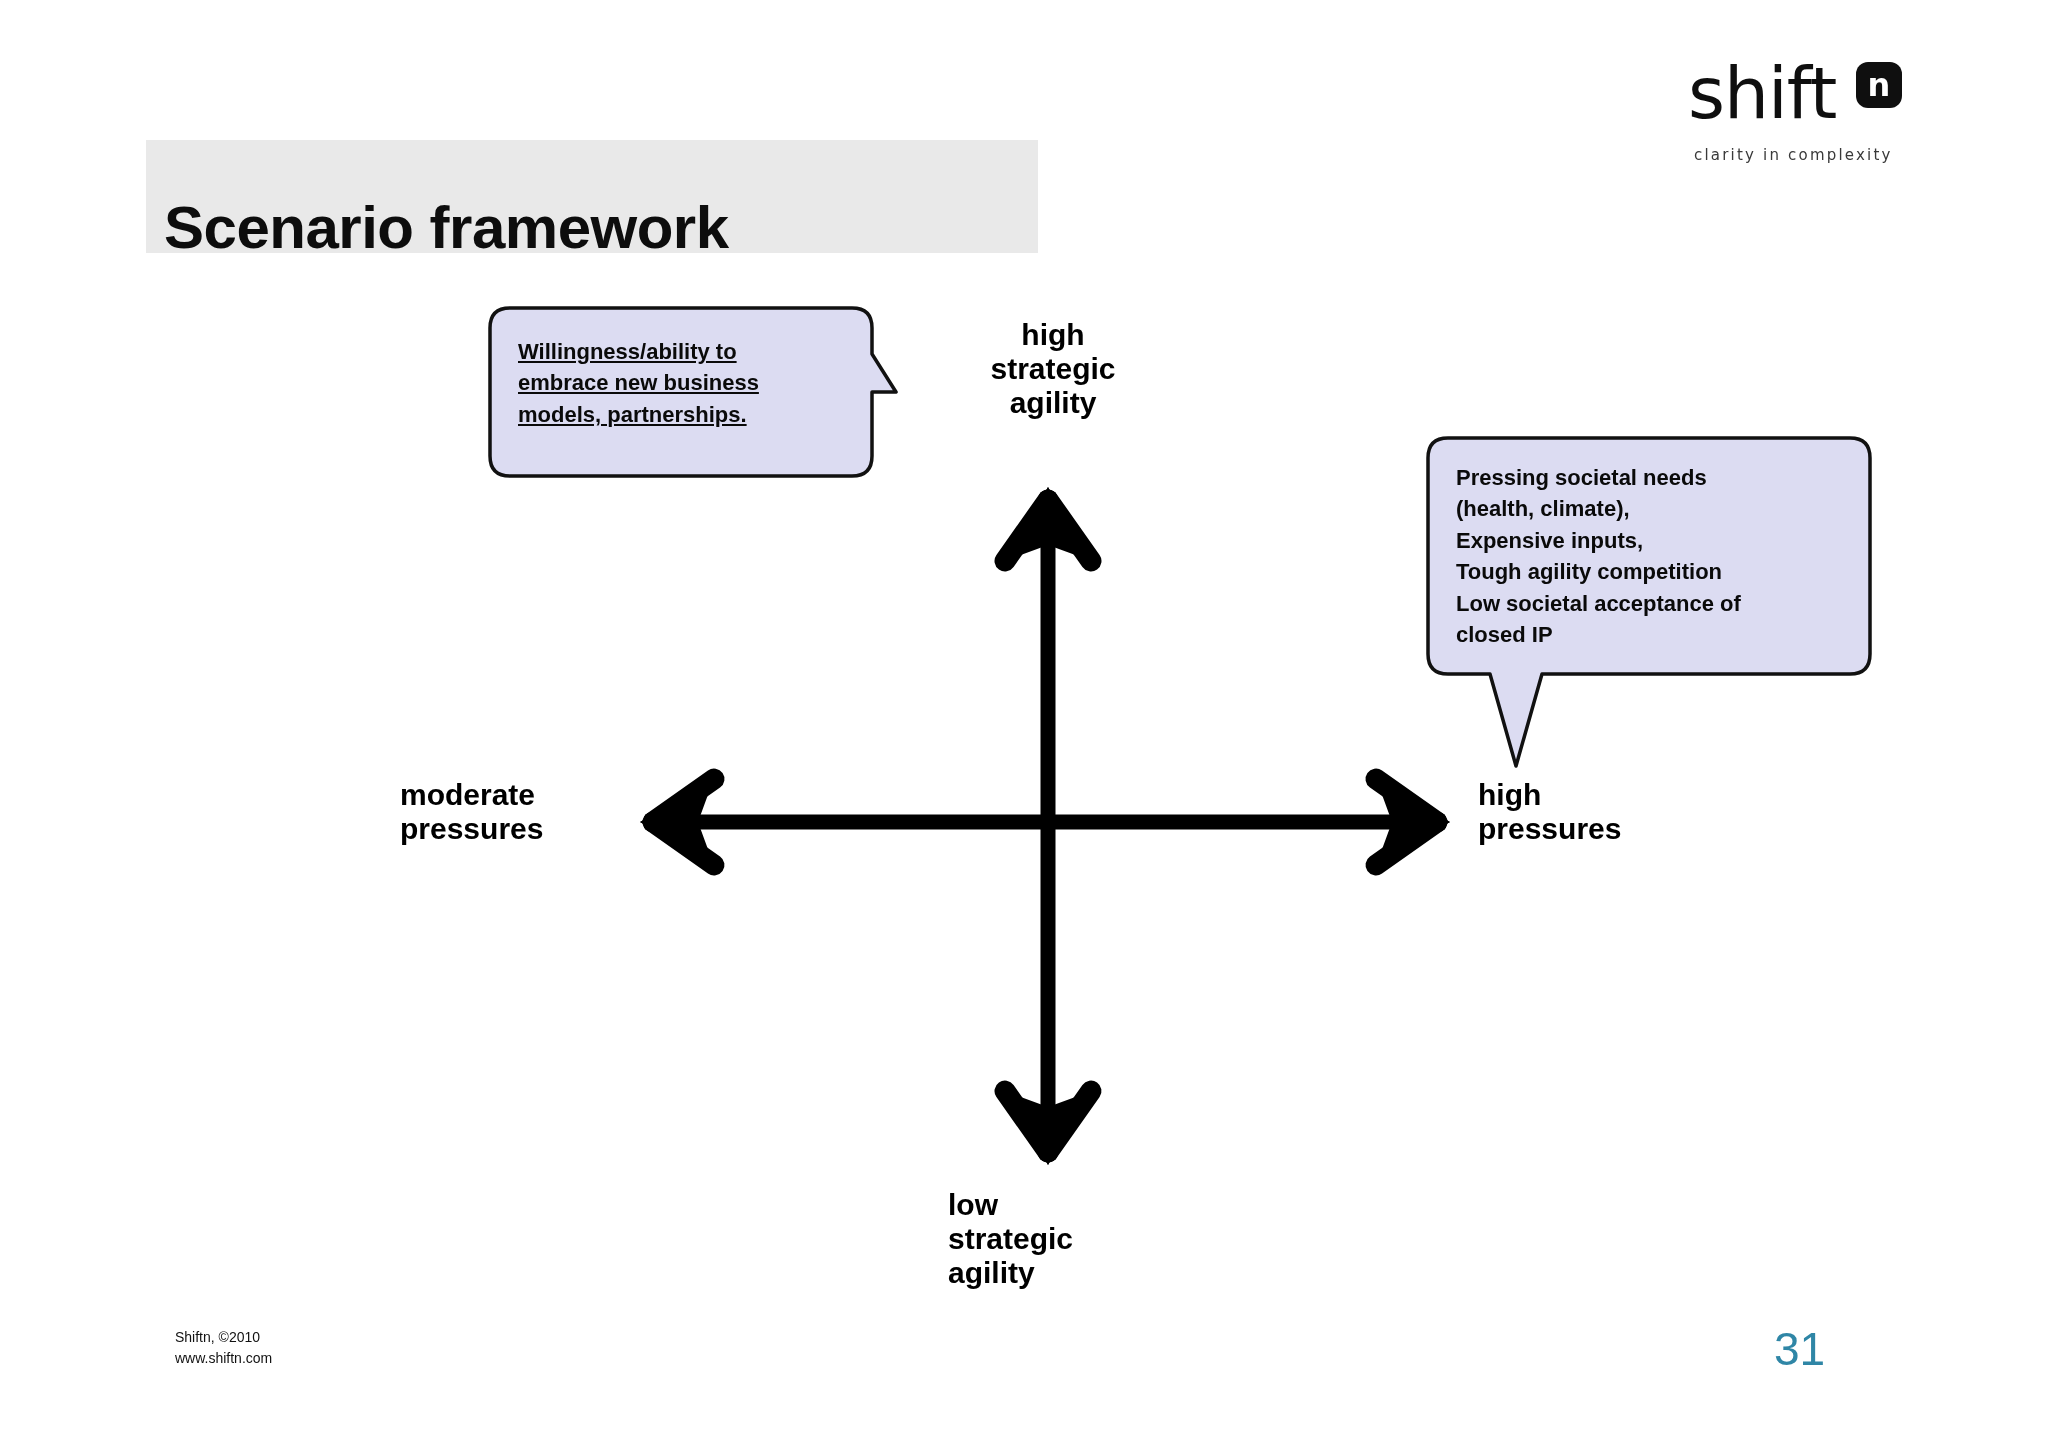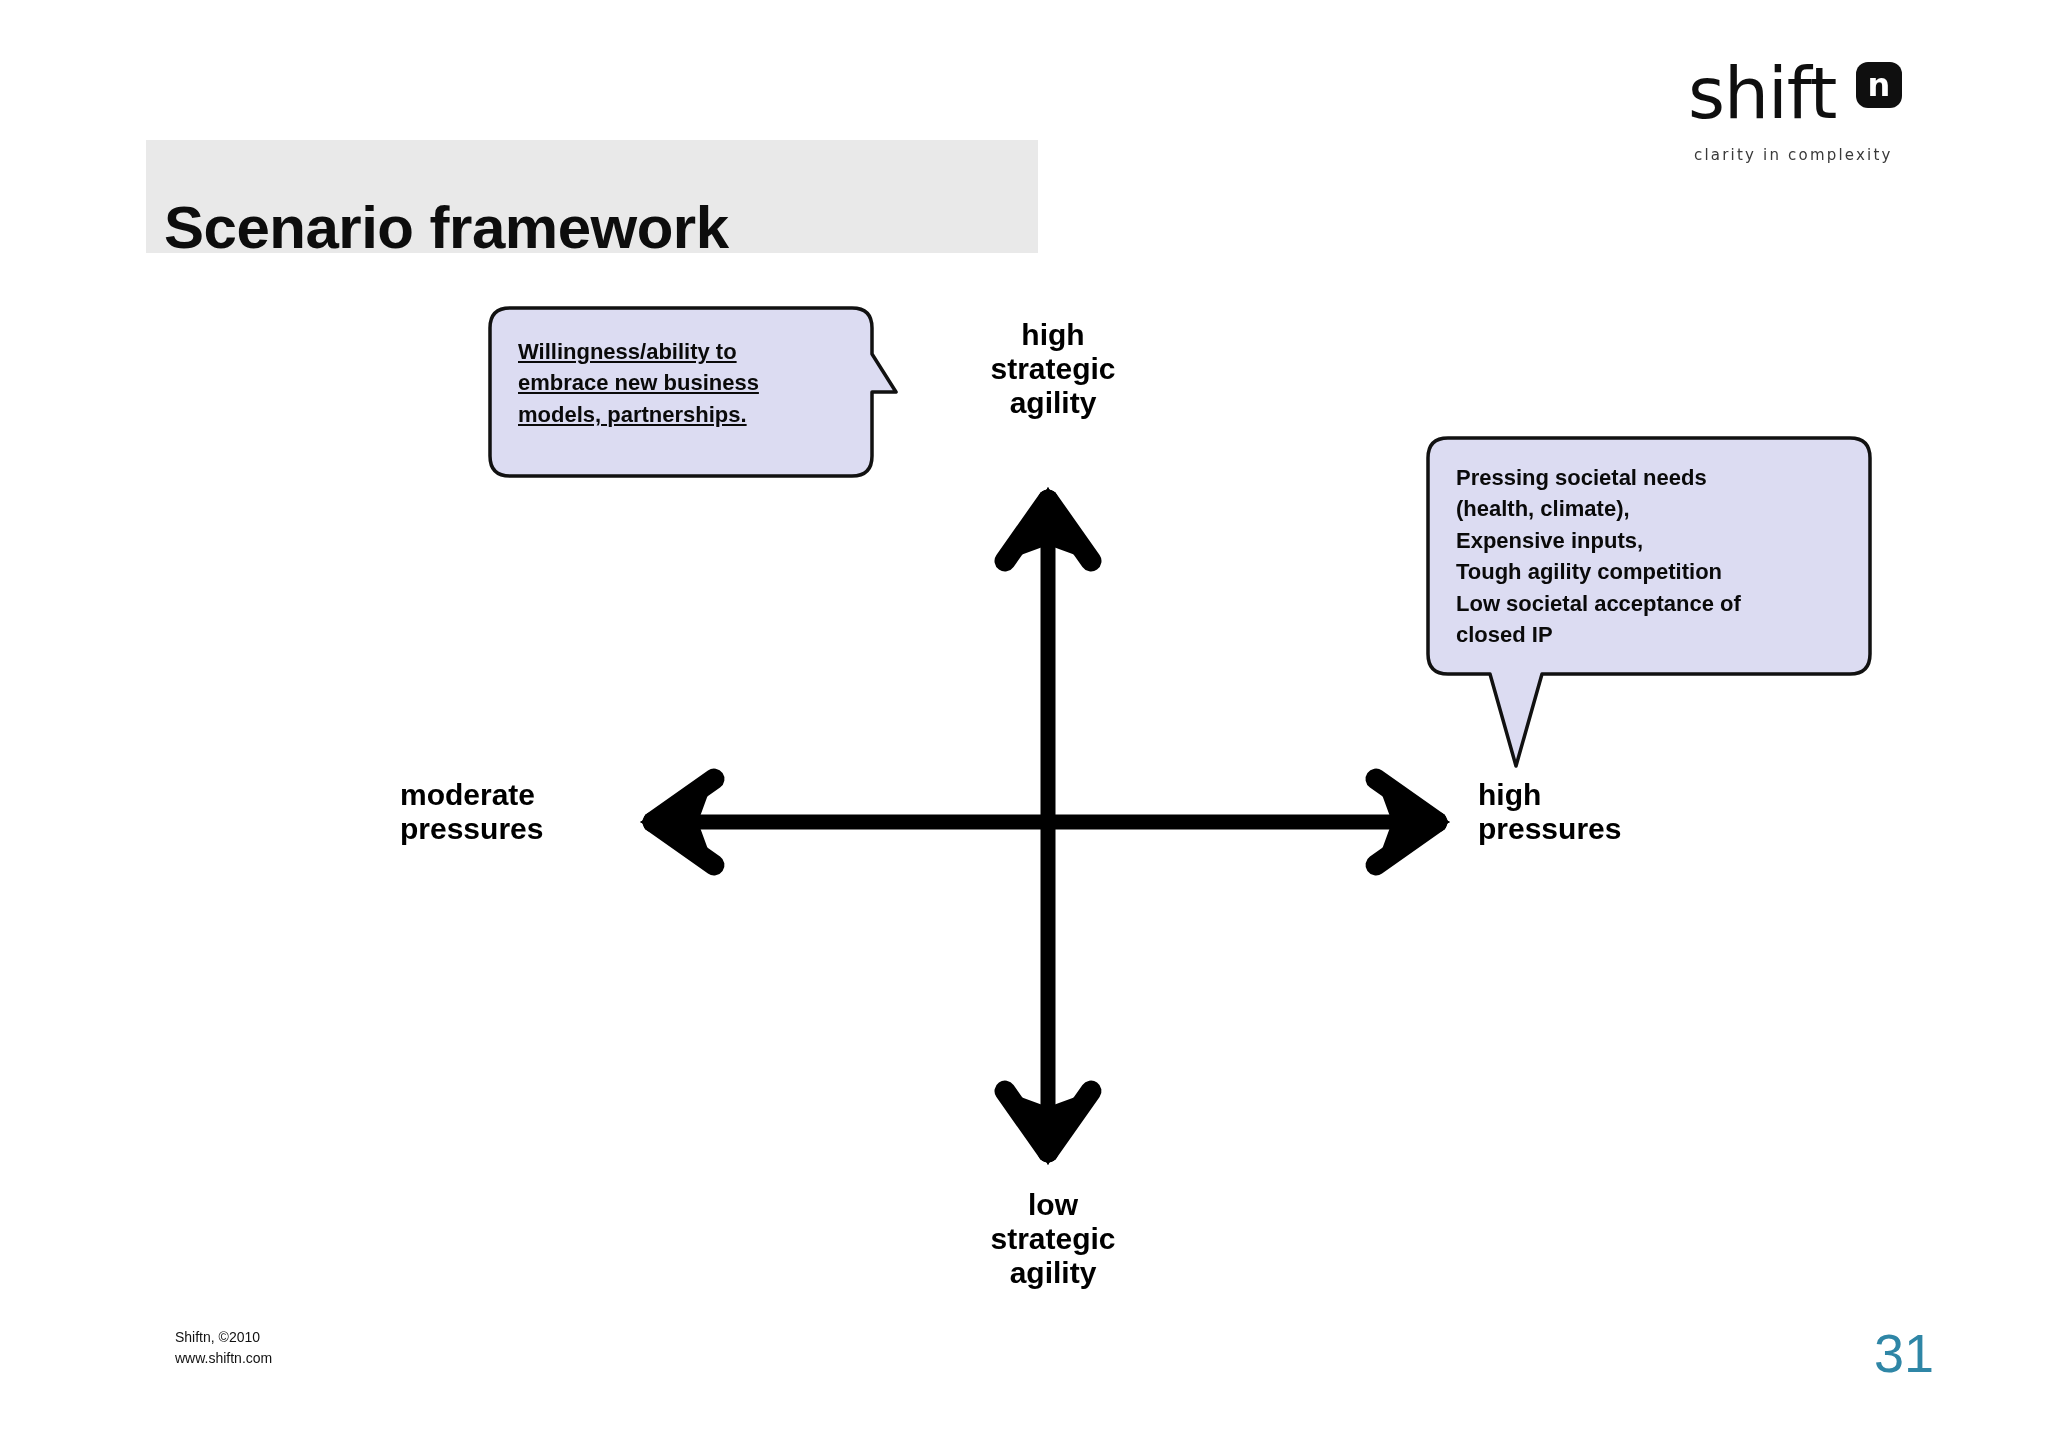--- a/index.html
+++ b/index.html
@@ -105,21 +105,20 @@
   #label-top {
     left: 948px;
     top: 318px;
     width: 210px;
     text-align: center;
   }
   #label-bottom {
     left: 948px;
     top: 1188px;
     width: 210px;
-    text-align: center;
   }
   #label-left {
     left: 400px;
     top: 778px;
     width: 240px;
     text-align: left;
   }
   #label-right {
     left: 1478px;
     top: 778px;
@@ -147,23 +146,23 @@
   #footer {
     position: absolute;
     left: 175px;
     top: 1327px;
     font-size: 14px;
     color: #111111;
     line-height: 1.5;
   }
   #page-number {
     position: absolute;
-    left: 1874px;
+    left: 1774px;
     top: 1322px;
-    font-size: 54px;
+    font-size: 46px;
     color: #2f86a6;
     font-weight: 400;
   }
 </style>
 </head>
 <body>
 
 <div id="slide">
 
   <div id="logo">

